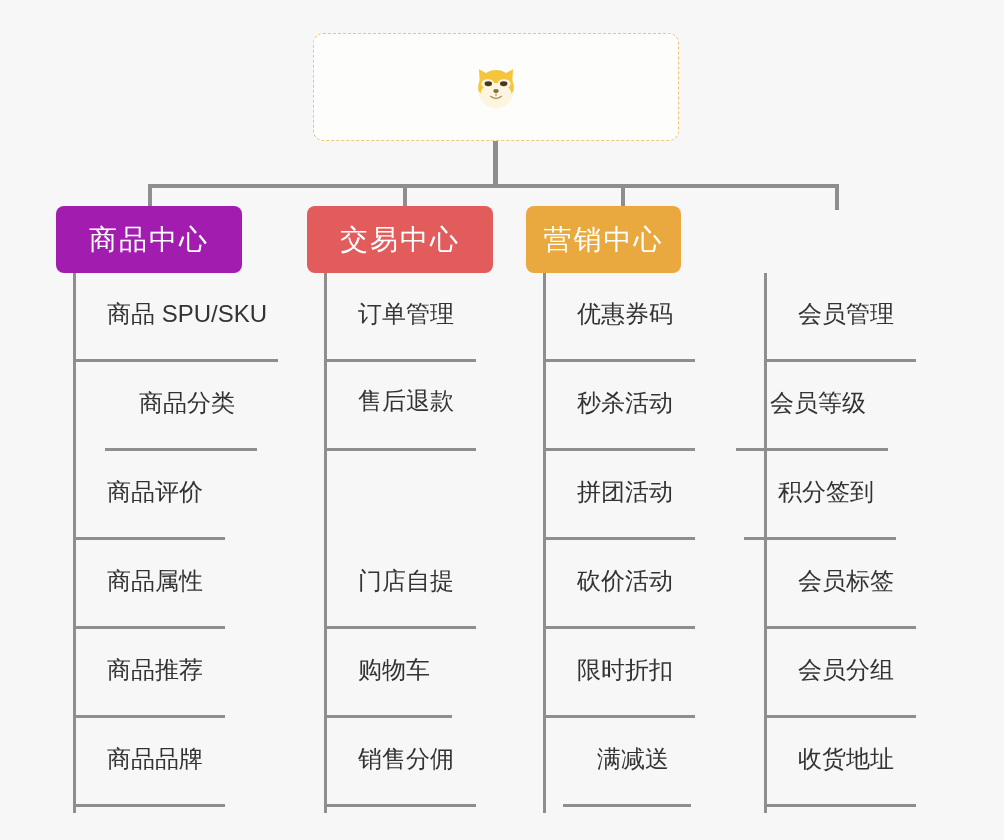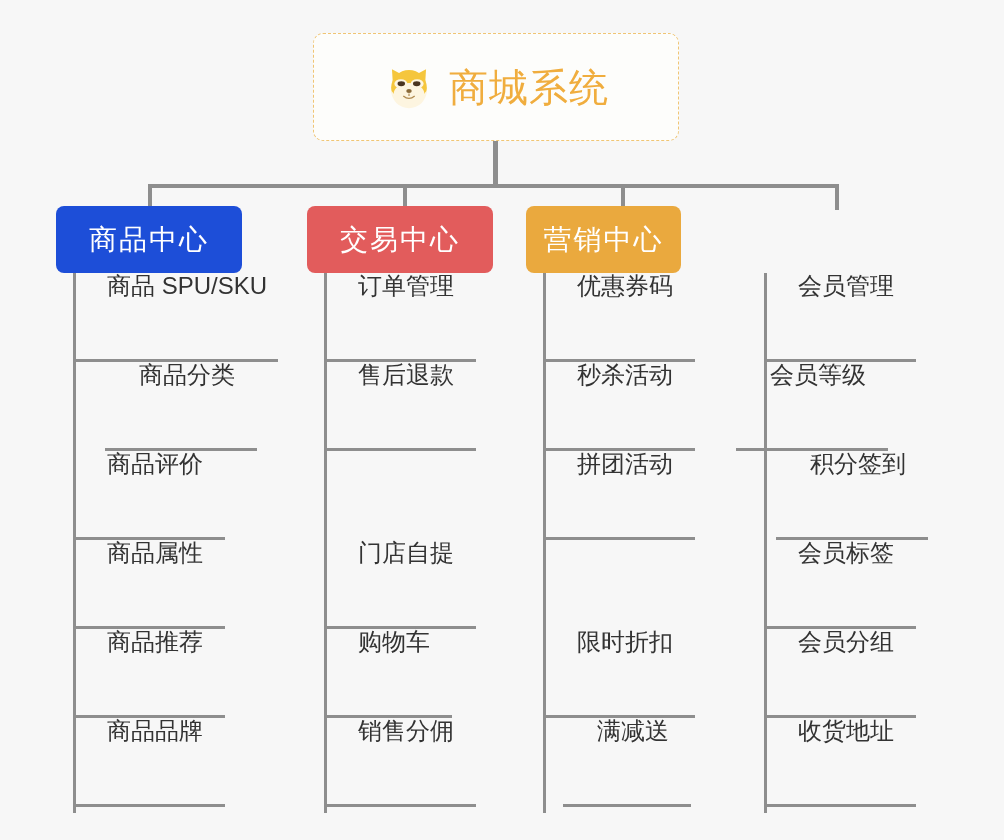--- a/index.html
+++ b/index.html
@@ -81,21 +81,21 @@
     background: #8e8e8e;
   }
 
   
   .leaf {
     position: absolute;
     height: 89px;
     box-sizing: border-box;
     border-bottom: 3px solid #8e8e8e;
     display: flex;
-    align-items: flex-start;
+    align-items: center;
     justify-content: flex-start;
   }
   .leaf-label {
     font-size: 24px;
     line-height: 1.05;
     color: #333333;
     white-space: nowrap;
     padding-left: 34px;
     padding-bottom: 5px;
   }
@@ -120,31 +120,30 @@
       <ellipse cx="42" cy="28" rx="8" ry="5.5" fill="#fdf5e0"></ellipse>
 
       <ellipse cx="22.5" cy="28" rx="4.6" ry="3" fill="#4a3520"></ellipse>
       <ellipse cx="41.5" cy="28" rx="4.6" ry="3" fill="#4a3520"></ellipse>
 
       <ellipse cx="32" cy="37" rx="3.4" ry="2.4" fill="#8a6a3a"></ellipse>
 
       <path d="M32 40 L32 43" stroke="#b08a50" stroke-width="1.4" fill="none"></path>
       <path d="M25 43 Q32 49 39 43" stroke="#b08a50" stroke-width="1.6" fill="none"></path>
     </svg>
-    <span class="root-title">商城系统</span>
   </div>
 
   <div class="conn conn-v" style="left:493px; top:141px; width:5px; height:46px;"></div>
   <div class="conn conn-h" style="left:151px; top:184px; width:688px; height:4px;"></div>
   <div class="conn conn-v" style="left:148px; top:184px; width:4px; height:26px;"></div>
   <div class="conn conn-v" style="left:403px; top:184px; width:4px; height:26px;"></div>
   <div class="conn conn-v" style="left:621px; top:184px; width:4px; height:26px;"></div>
   <div class="conn conn-v" style="left:835px; top:184px; width:4px; height:26px;"></div>
 
-  <div class="cat-box" style="left:56px; top:206px; width:186px; background:#1d4ed8;">
+  <div class="cat-box" style="left:56px; top:206px; width:186px; background:#a21caf;">
     <span>商品中心</span>
   </div>
   <div class="spine" style="left:73px; top:273px; height:540px;"></div>
   <div class="leaf" style="left:73px; top:273px; width:205px;">
     <span class="leaf-label">商品 SPU/SKU</span>
   </div>
   <div class="leaf" style="left:73px; top:362px; width:152px;margin-left:32px;">
     <span class="leaf-label">商品分类</span>
   </div>
   <div class="leaf" style="left:73px; top:451px; width:152px;">
@@ -160,21 +159,21 @@
     <span class="leaf-label">商品品牌</span>
   </div>
 
   <div class="cat-box" style="left:307px; top:206px; width:186px; background:#e25c5c;">
     <span>交易中心</span>
   </div>
   <div class="spine" style="left:324px; top:273px; height:540px;"></div>
   <div class="leaf" style="left:324px; top:273px; width:152px;">
     <span class="leaf-label">订单管理</span>
   </div>
-  <div class="leaf" style="left:324px; top:362px; width:152px;">
+  <div class="leaf" style="left:324px; top:362px; width:152px;font-family:Liberation Mono, monospace;">
     <span class="leaf-label">售后退款</span>
   </div>
   <div class="leaf" style="left:324px; top:540px; width:152px;">
     <span class="leaf-label">门店自提</span>
   </div>
   <div class="leaf" style="left:324px; top:629px; width:128px;">
     <span class="leaf-label">购物车</span>
   </div>
   <div class="leaf" style="left:324px; top:718px; width:152px;">
     <span class="leaf-label">销售分佣</span>
@@ -186,35 +185,38 @@
   <div class="spine" style="left:543px; top:273px; height:540px;"></div>
   <div class="leaf" style="left:543px; top:273px; width:152px;">
     <span class="leaf-label">优惠券码</span>
   </div>
   <div class="leaf" style="left:543px; top:362px; width:152px;">
     <span class="leaf-label">秒杀活动</span>
   </div>
   <div class="leaf" style="left:543px; top:451px; width:152px;">
     <span class="leaf-label">拼团活动</span>
   </div>
+  <div class="leaf" style="left:543px; top:540px; width:152px;">
+    <span class="leaf-label">砍价活动</span>
+  </div>
   <div class="leaf" style="left:543px; top:629px; width:152px;">
     <span class="leaf-label">限时折扣</span>
   </div>
   <div class="leaf" style="left:543px; top:718px; width:128px;margin-left:20px;">
     <span class="leaf-label">满减送</span>
   </div>
 
   <div class="spine" style="left:764px; top:273px; height:540px;"></div>
   <div class="leaf" style="left:764px; top:273px; width:152px;">
     <span class="leaf-label">会员管理</span>
   </div>
   <div class="leaf" style="left:736px; top:362px; width:152px;">
     <span class="leaf-label">会员等级</span>
   </div>
-  <div class="leaf" style="left:776px; top:451px; width:152px;">
+  <div class="leaf" style="left:744px; top:451px; width:152px;">
     <span class="leaf-label">积分签到</span>
   </div>
   <div class="leaf" style="left:764px; top:540px; width:152px;">
     <span class="leaf-label">会员标签</span>
   </div>
   <div class="leaf" style="left:764px; top:629px; width:152px;">
     <span class="leaf-label">会员分组</span>
   </div>
   <div class="leaf" style="left:764px; top:718px; width:152px;">
     <span class="leaf-label">收货地址</span>

